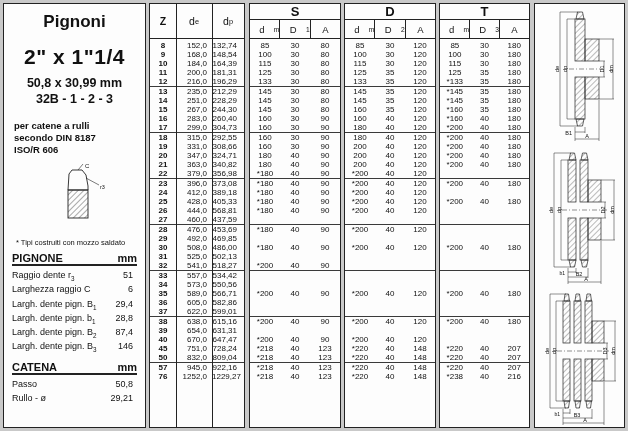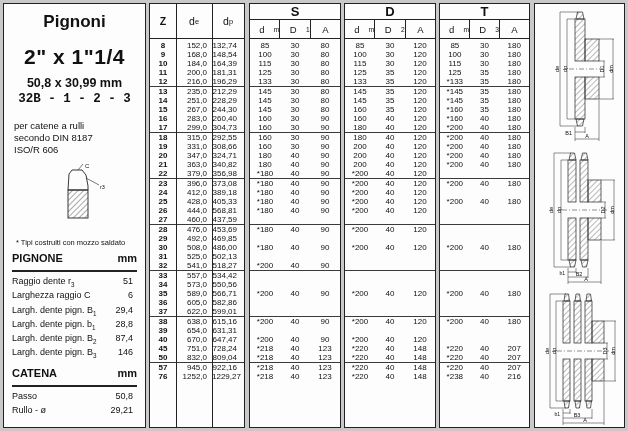--- a/index.html
+++ b/index.html
@@ -10,26 +10,26 @@
   #z-box{left:149px;top:3px;width:96px;height:425px;}
   #s-box{left:249px;top:3px;width:92px;height:425px;}
   #d-box{left:344px;top:3px;width:92px;height:425px;}
   #t-box{left:439px;top:3px;width:91px;height:425px;}
   #draw-box{left:534px;top:3px;width:91px;height:425px;}
 
   
   .lp-title{margin-top:8px;text-align:center;font-size:17px;font-weight:bold;}
   .lp-size1{margin-top:13px;text-align:center;font-size:21px;font-weight:bold;letter-spacing:.5px;}
   .lp-size2{margin-top:7px;text-align:center;font-size:12.5px;font-weight:bold;}
-  .lp-size3{margin-top:2px;text-align:center;font-size:12.5px;font-weight:bold;font-family:Liberation Mono, monospace;}
-  .lp-desc{margin:14px 4px 0 10px;font-size:9.5px;font-weight:normal;line-height:12px;}
+  .lp-size3{margin-top:2px;text-align:center;font-size:12.5px;font-weight:bold;}
+  .lp-desc{margin:14px 4px 0 10px;font-size:9.5px;font-weight:bold;line-height:12px;}
   .lp-tooth{text-align:center;margin-top:6px;height:70px;}
   .lp-foot{margin:6px 0 0 12px;font-size:7.5px;}
   .spec-head{margin:5px 8px 0 8px;display:flex;justify-content:space-between;
-             font-size:11px;font-weight:bold;border-bottom:2px solid #222;padding-bottom:6px;}
+             font-size:11px;font-weight:bold;border-bottom:2px solid #222;padding-bottom:0;}
   .spec-rows{margin:4px 8px 0 8px;}
   .spec-row{display:flex;font-size:9px;line-height:11.5px;}
   .spec-label{flex:1;}
   .spec-value{width:36px;text-align:right;padding-right:4px;}
   sub{font-size:70%;}
 
   
   .zhead{display:flex;height:34px;border-bottom:1px solid #222;position:relative;}
   .zhead span{display:flex;align-items:center;justify-content:center;font-size:10.5px;}
   .hz{width:26px;font-weight:bold;}

